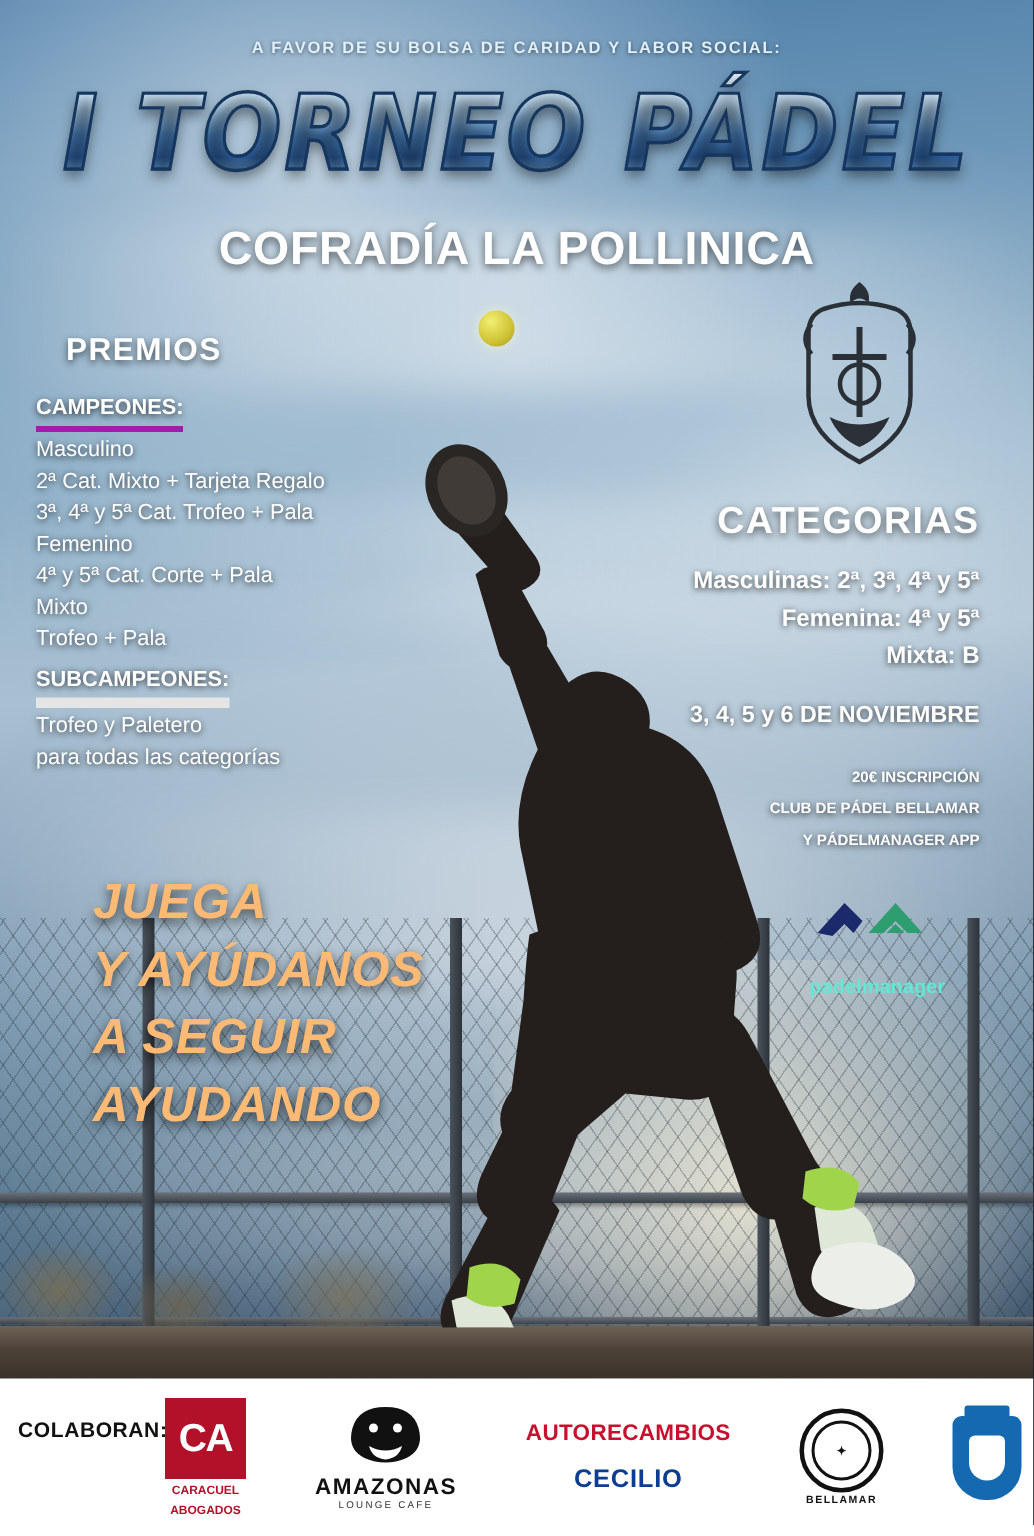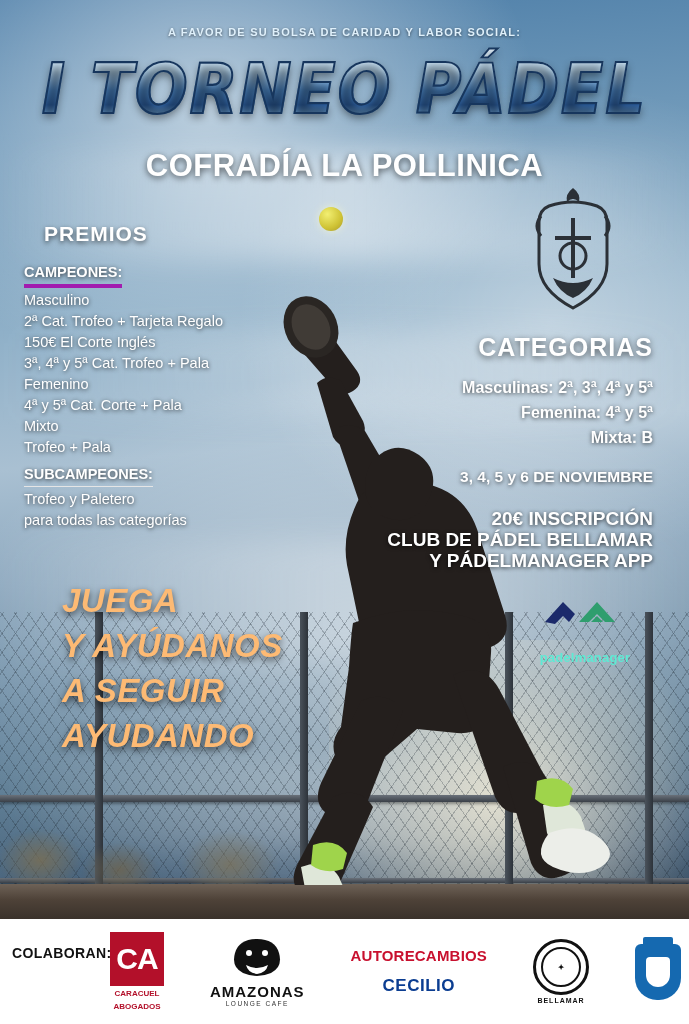--- a/index.html
+++ b/index.html
@@ -113,40 +113,40 @@
     position:absolute; left:44px; top:222px;
     color:#fff; font-size:21px; font-weight:bold; letter-spacing:1px;
     text-shadow:0 2px 5px rgba(0,0,0,.6);
   }
   .premios {
     position:absolute; left:24px; top:262px; width:270px;
     color:#fff; font-size:14.5px; line-height:21px;
     text-shadow:0 1px 4px rgba(0,0,0,.75);
   }
   .premios .h { font-weight:bold; border-bottom:4px solid #a21caf; display:inline-block; padding-bottom:1px; margin-bottom:2px; }
-  .premios .h2 { font-weight:bold; border-bottom:1px solid #e5e5e5; display:inline-block; padding-bottom:1px; margin:6px 0 2px; }
+  .premios .h2 { font-weight:bold; border-bottom:7px solid #e5e5e5; display:inline-block; padding-bottom:1px; margin:6px 0 2px; }
 
   .cat-head {
     position:absolute; right:36px; top:333px;
     color:#fff; font-size:25px; font-weight:bold; letter-spacing:1px;
     text-shadow:0 2px 6px rgba(0,0,0,.6);
   }
   .cat-list {
     position:absolute; right:36px; top:375px; text-align:right;
     color:#fff; font-size:16px; line-height:25px; font-weight:600;
     text-shadow:0 1px 4px rgba(0,0,0,.7);
   }
   .dates {
     position:absolute; right:36px; top:468px; text-align:right;
     color:#fff; font-size:15.5px; font-weight:600;
     text-shadow:0 1px 4px rgba(0,0,0,.7);
   }
   .insc {
     position:absolute; right:36px; top:508px; text-align:right;
-    color:#fff; font-size:19px; line-height:21px; font-weight:700;
+    color:#fff; font-size:10px; line-height:21px; font-weight:700;
     text-shadow:0 1px 4px rgba(0,0,0,.75);
   }
 
   .pm { position:absolute; right:44px; top:592px; width:120px; text-align:center; }
   .pm-logo { width:92px; height:40px; margin:0 auto; }
   .pm-text { color:#5eead4; font-size:13px; font-weight:700; margin-top:18px; letter-spacing:.2px; }
 
   .slogan {
     position:absolute; left:62px; top:578px;
     color:#fdba74; font-weight:bold; font-style:italic; font-size:33px; line-height:45px;
@@ -163,21 +163,21 @@
     position:absolute; left:12px; top:26px;
     font-size:14px; font-weight:bold; color:#111; letter-spacing:.4px;
   }
   .logos {
     position:absolute; left:110px; right:8px; top:0; height:105px;
     display:flex; align-items:center; justify-content:space-between;
   }
   .logo { text-align:center; }
 
   .ca-box { width:54px; height:54px; background:#b3102a; color:#fff;
-            font-size:30px; font-weight:bold; display:flex; align-items:center;
+            font-size:26px; font-weight:bold; display:flex; align-items:center;
             justify-content:center; margin:0 auto; letter-spacing:-1px; }
   .ca-txt { font-size:8px; font-weight:bold; color:#b3102a; line-height:10px; margin-top:3px; }
 
   .amz-txt { font-size:15px; font-weight:bold; color:#111; letter-spacing:1px; margin-top:2px; }
   .amz-sub { font-size:6.5px; letter-spacing:1.5px; color:#333; }
 
   .auto-1 { font-size:15px; font-weight:bold; color:#c8102e; letter-spacing:.2px; }
   .auto-2 { font-size:17px; font-weight:bold; color:#0b3d91; letter-spacing:.5px;margin-top:12px; }
 
   .round-logo { width:56px; height:56px; border-radius:50%; border:3px solid #111;
@@ -269,22 +269,21 @@
       <circle cx="54" cy="70" r="13" fill="none" stroke="#20242a" stroke-width="3"></circle>
       <path d="M34 92 q20 10 40 0 q-6 14 -20 20 q-14 -6 -20 -20z"></path>
       <path d="M22 30 q-8 10 0 20 M86 30 q8 10 0 20" stroke="#20242a" stroke-width="3" fill="none"></path>
     </svg>
   </div>
 
   <div class="premios-head">PREMIOS</div>
   <div class="premios">
     <div class="h">CAMPEONES:</div>
     <div>Masculino</div>
-    <div>2ª Cat. Trofeo + Tarjeta Regalo</div>
-    <div>150€ El Corte Inglés</div>
+    <div>2ª Cat. Mixto + Tarjeta Regalo</div>
     <div>3ª, 4ª y 5ª Cat. Trofeo + Pala</div>
     <div>Femenino</div>
     <div>4ª y 5ª Cat. Corte + Pala</div>
     <div>Mixto</div>
     <div>Trofeo + Pala</div>
     <div class="h2">SUBCAMPEONES:</div>
     <div>Trofeo y Paletero</div>
     <div>para todas las categorías</div>
   </div>
 

